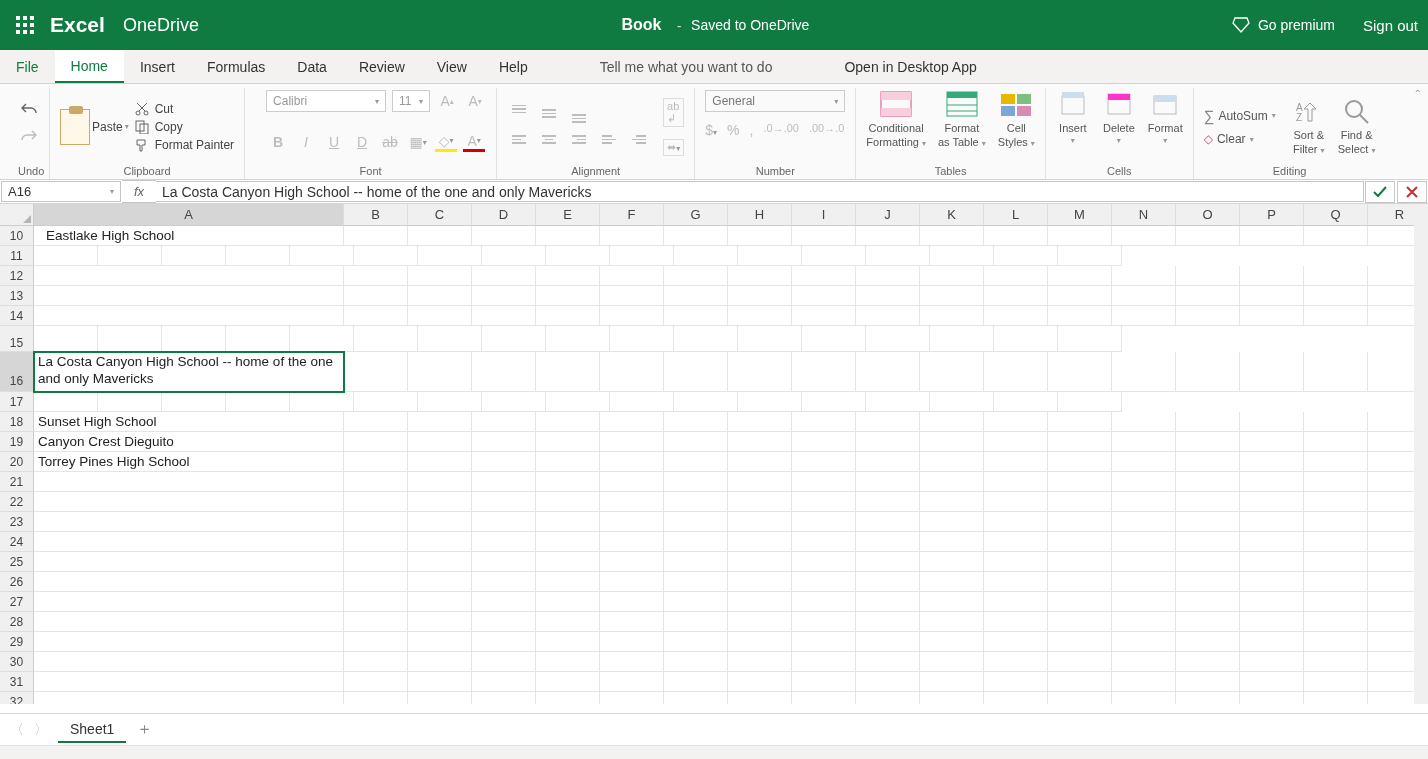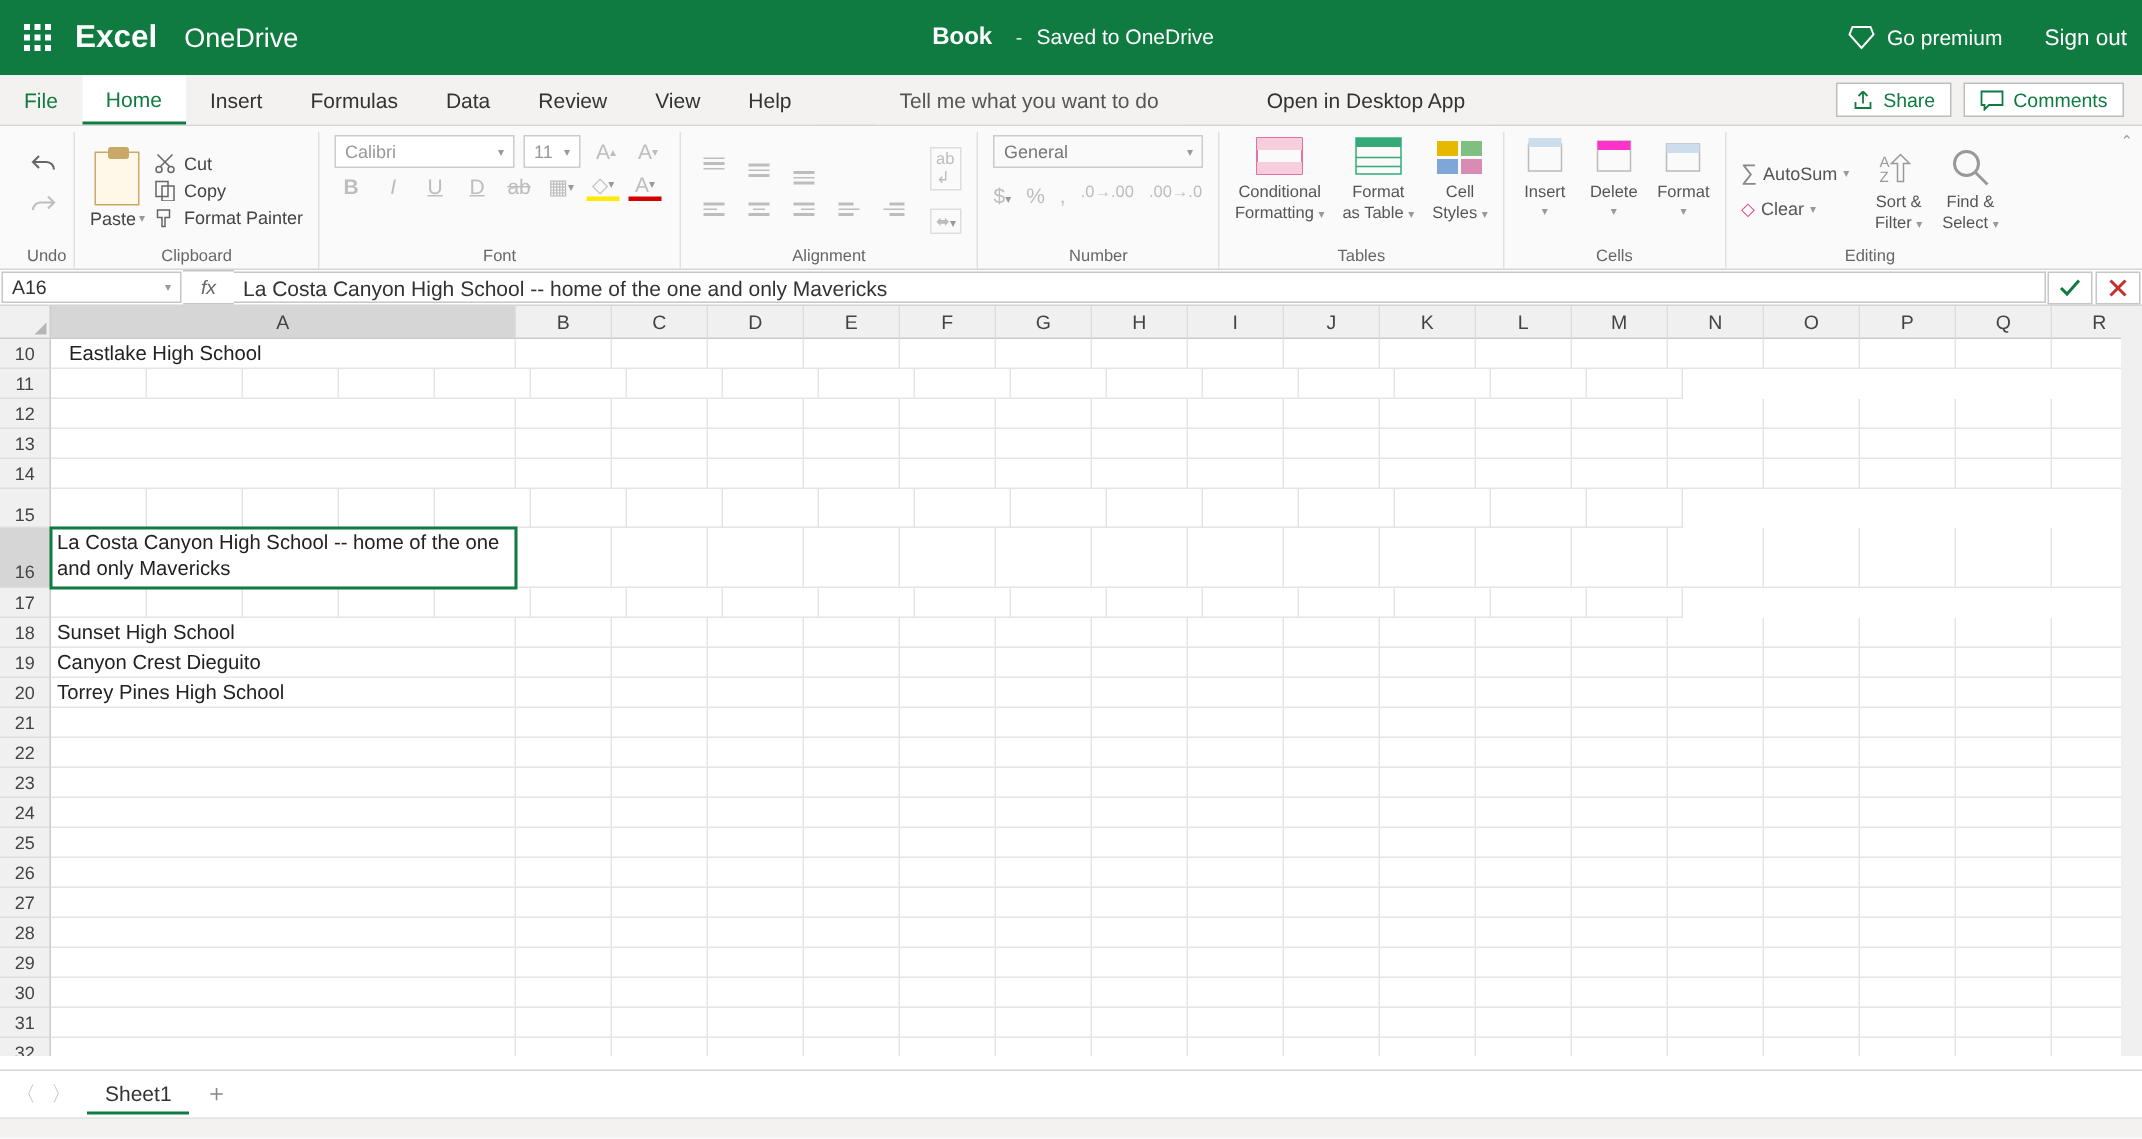--- a/index.html
+++ b/index.html
@@ -85,29 +85,29 @@
   .ribbon-group:last-of-type { border-right:none;}
   .group-label { font-size:11px; color:#666; text-align:center; padding-top:2px;}
   .group-body { flex:1; display:flex; align-items:center; gap:6px; color:#999;}
 
   .undo-group { width:42px; gap:6px; border-right:1px solid #e1e1e1; }
   .undo-group .group-body { flex-direction:column; gap:10px; justify-content:center;}
   .undo-icon, .redo-icon { cursor:pointer; }
   .undo-icon svg, .redo-icon svg { stroke:#666; fill:none;}
   .redo-icon svg { stroke:#bdbdbd;}
 
-  .paste-block { display:flex; flex-direction:column; align-items:center; gap:2px;}
+  .paste-block { display:flex; flex-direction:row; align-items:center; gap:2px;}
   .paste-icon { width:30px; height:36px; border:1px solid #c9a968; background:#fff8e8; position:relative;}
   .paste-icon::before { content:''; position:absolute; top:-4px; left:8px; width:14px; height:8px; background:#c9a968; border-radius:2px;}
   .paste-text { font-size:12px; color:#444; display:flex; align-items:center; gap:2px;}
   .clip-opts { display:flex; flex-direction:column; gap:4px; font-size:12px; color:#444;}
   .clip-opts > div { display:flex; align-items:center; gap:6px; cursor:pointer;}
   .clip-opts svg { stroke:#666; fill:none;}
 
-  .font-group .group-body { flex-direction:column; align-items:flex-start; gap:2px;}
+  .font-group .group-body { flex-direction:column; align-items:center; gap:20px;margin-left:11px;}
   .font-row { display:flex; align-items:center; gap:6px;}
   .font-select { border:1px solid #ccc; background:#fff; font-size:12px; color:#999; height:22px; display:flex; align-items:center; padding:0 6px; gap:6px;}
   .font-select.name { width:120px; justify-content:space-between;}
   .font-select.size { width:38px; justify-content:space-between;}
   .font-btn { width:22px; height:20px; display:flex; align-items:center; justify-content:center; font-size:14px; color:#bdbdbd; cursor:pointer;}
   .color-sample.yellow { border-bottom:3px solid #ffea00;}
   .color-sample.red { border-bottom:3px solid #d40000;}
   .dd { font-size:8px; color:#999;}
 
   .align-group .group-body { gap:4px;}
@@ -225,34 +225,20 @@
   <div class="tab">Formulas</div>
   <div class="tab">Data</div>
   <div class="tab">Review</div>
   <div class="tab">View</div>
   <div class="tab">Help</div>
   <div class="tab-spacer"></div>
   <div class="tab tell-me">Tell me what you want to do</div>
   <div class="tab-spacer"></div>
   <div class="tab open-desktop">Open in Desktop App</div>
   <div class="flex"></div>
-  <div class="tab-right">
-    <div class="share-btn">
-      <svg width="14" height="14" viewBox="0 0 14 14">
-          <path d="M7 9V1m0 0L4 4m3-3l3 3M2 8v4h10V8" stroke-width="1.2"></path>
-        </svg>
-      <span>Share</span>
-    </div>
-    <div class="comments-btn">
-      <svg width="16" height="14" viewBox="0 0 16 14">
-          <path d="M1 1h14v9H6l-3 3v-3H1z" stroke-width="1.2"></path>
-        </svg>
-      <span>Comments</span>
-    </div>
-  </div>
 </div>
 
 <div class="ribbon">
   <span class="chevron-up">⌃</span>
 
   <div class="ribbon-group undo-group">
     <div class="group-body">
       <span class="undo-icon"><svg width="18" height="14" viewBox="0 0 18 14">
             <path d="M6 2L2 6l4 4M2 6h9a5 5 0 015 5" stroke-width="1.4"></path>
           </svg></span>

